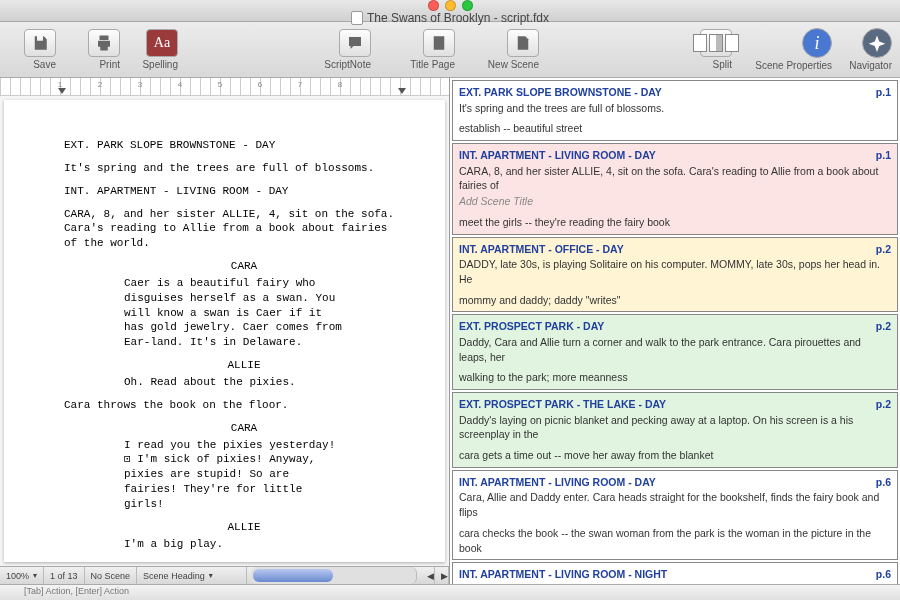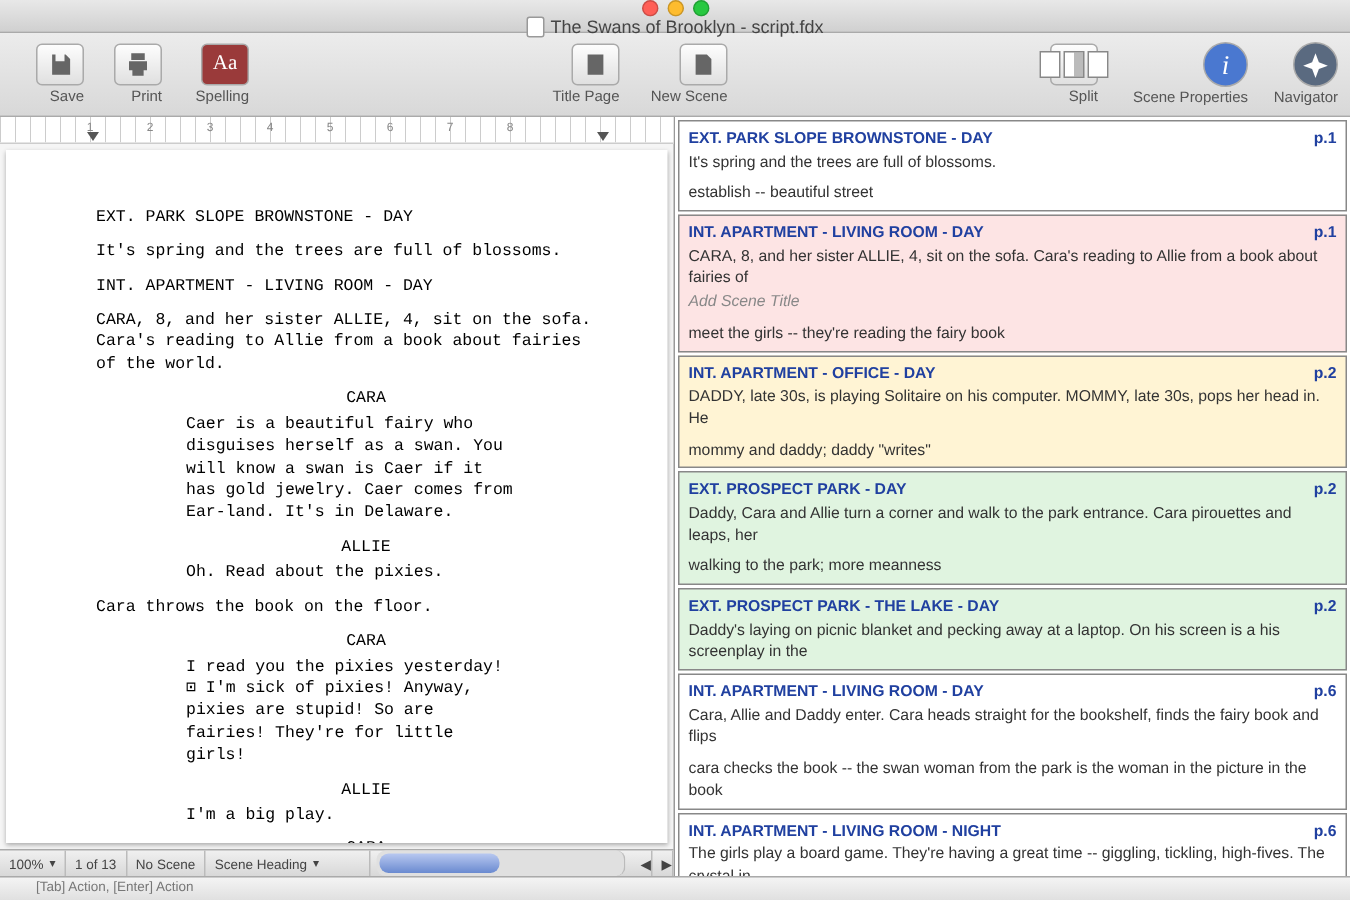--- a/index.html
+++ b/index.html
@@ -4,21 +4,21 @@
 <style>
 * { box-sizing: border-box; margin: 0; padding: 0; }
 body { font-family: "Lucida Grande", Arial, sans-serif; font-size: 11px; background: #e8e8e8; width: 900px; height: 600px; overflow: hidden; color: #333; }
 .titlebar { height: 22px; background: linear-gradient(#e8e8e8,#d0d0d0); display: flex; align-items: center; padding: 0 6px; border-bottom: 1px solid #aaa; flex-direction: column; }
 .traffic { display: flex; gap: 6px; }
 .tl { width: 11px; height: 11px; border-radius: 50%; border: 1px solid rgba(0,0,0,0.2); }
 .tl.r { background: #ff5f57; } .tl.y { background: #febc2e; } .tl.g { background: #28c840; }
 .title { flex: 1; text-align: center; font-size: 12px; color: #444; display:flex; align-items:center; justify-content:center; gap:4px;}
 .title-icon { width:12px; height:14px; background:#fff; border:1px solid #999; border-radius:2px; display:inline-block;}
 .toolbar { height: 56px; background: linear-gradient(#ececec,#d8d8d8); border-bottom: 1px solid #aaa; display: flex; align-items: center; padding: 2px 8px; }
-.tbgroup { display:flex; gap:4px; }
+.tbgroup { display:flex; gap:16px; }
 .tbtn { display:flex; flex-direction:column; align-items:flex-end; width:48px; font-size:10px; color:#555; }
 .tbtn .ic { width:32px; height:28px; background: linear-gradient(#fdfdfd,#e0e0e0); border:1px solid #aaa; border-radius:4px; margin-bottom:2px; display:flex; align-items:center; justify-content:center; }
 .tbtn.wide { width:68px; }
 .spacer { flex:1; }
 .tbtn.circle .ic { width:30px; height:30px; border-radius:50%; }
 .ic svg { width:18px; height:18px; fill:#666; }
 .info-ic { background:#4a78d0 !important; color:#fff; font-family:Georgia,serif; font-style:italic; font-size:18px; }
 .nav-ic { background:#5a6a80 !important; }
 .content { display:flex; height: calc(600px - 22px - 56px - 16px); }
 .left { width: 450px; background:#f5f5f5; display:flex; flex-direction:column; border-right:1px solid #999; }
@@ -91,20 +91,28 @@
       <div class="ic" style="background:#9a3a3a">
         <span style="color:#fff;font-family:Georgia,serif;font-size:14px">Aa</span>
       </div>
       <span>Spelling</span>
     </div>
   <div class="spacer"></div>
   <div class="tbgroup">
     <div class="tbtn wide">
         <div class="ic">
           <svg viewBox="0 0 24 24">
+            <path d="M4 4h16v12H10l-4 4v-4H4z"></path>
+          </svg>
+        </div>
+        <span>ScriptNote</span>
+      </div>
+    <div class="tbtn wide">
+        <div class="ic">
+          <svg viewBox="0 0 24 24">
             <path d="M5 3h14v18H5z M8 7h8M8 10h8"></path>
           </svg>
         </div>
         <span>Title Page</span>
       </div>
     <div class="tbtn wide">
         <div class="ic">
           <svg viewBox="0 0 24 24">
             <path d="M5 3h10l4 4v14H5z"></path>
           </svg>
@@ -205,20 +213,21 @@
       <div class="scene bg3">
         <span class="pnum">p.2</span>
         <div class="hd">EXT. PROSPECT PARK - DAY</div>
         <div class="desc">Daddy, Cara and Allie turn a corner and walk to the park entrance.  Cara pirouettes and leaps, her</div>
         <div class="notes">walking to the park; more meanness</div>
       </div>
       <div class="scene bg4">
         <span class="pnum">p.2</span>
         <div class="hd">EXT. PROSPECT PARK - THE LAKE - DAY</div>
         <div class="desc">Daddy's laying on picnic blanket and pecking away at a laptop.  On his screen is a his screenplay in the</div>
+        <div class="notes">cara gets a time out -- move her away from the blanket</div>
       </div>
       <div class="scene bg5">
         <span class="pnum">p.6</span>
         <div class="hd">INT. APARTMENT - LIVING ROOM - DAY</div>
         <div class="desc">Cara, Allie and Daddy enter.  Cara heads straight for the bookshelf, finds the fairy book and flips</div>
         <div class="notes">cara checks the book -- the swan woman from the park is the woman in the picture in the book</div>
       </div>
       <div class="scene bg6">
         <span class="pnum">p.6</span>
         <div class="hd">INT. APARTMENT - LIVING ROOM - NIGHT</div>

